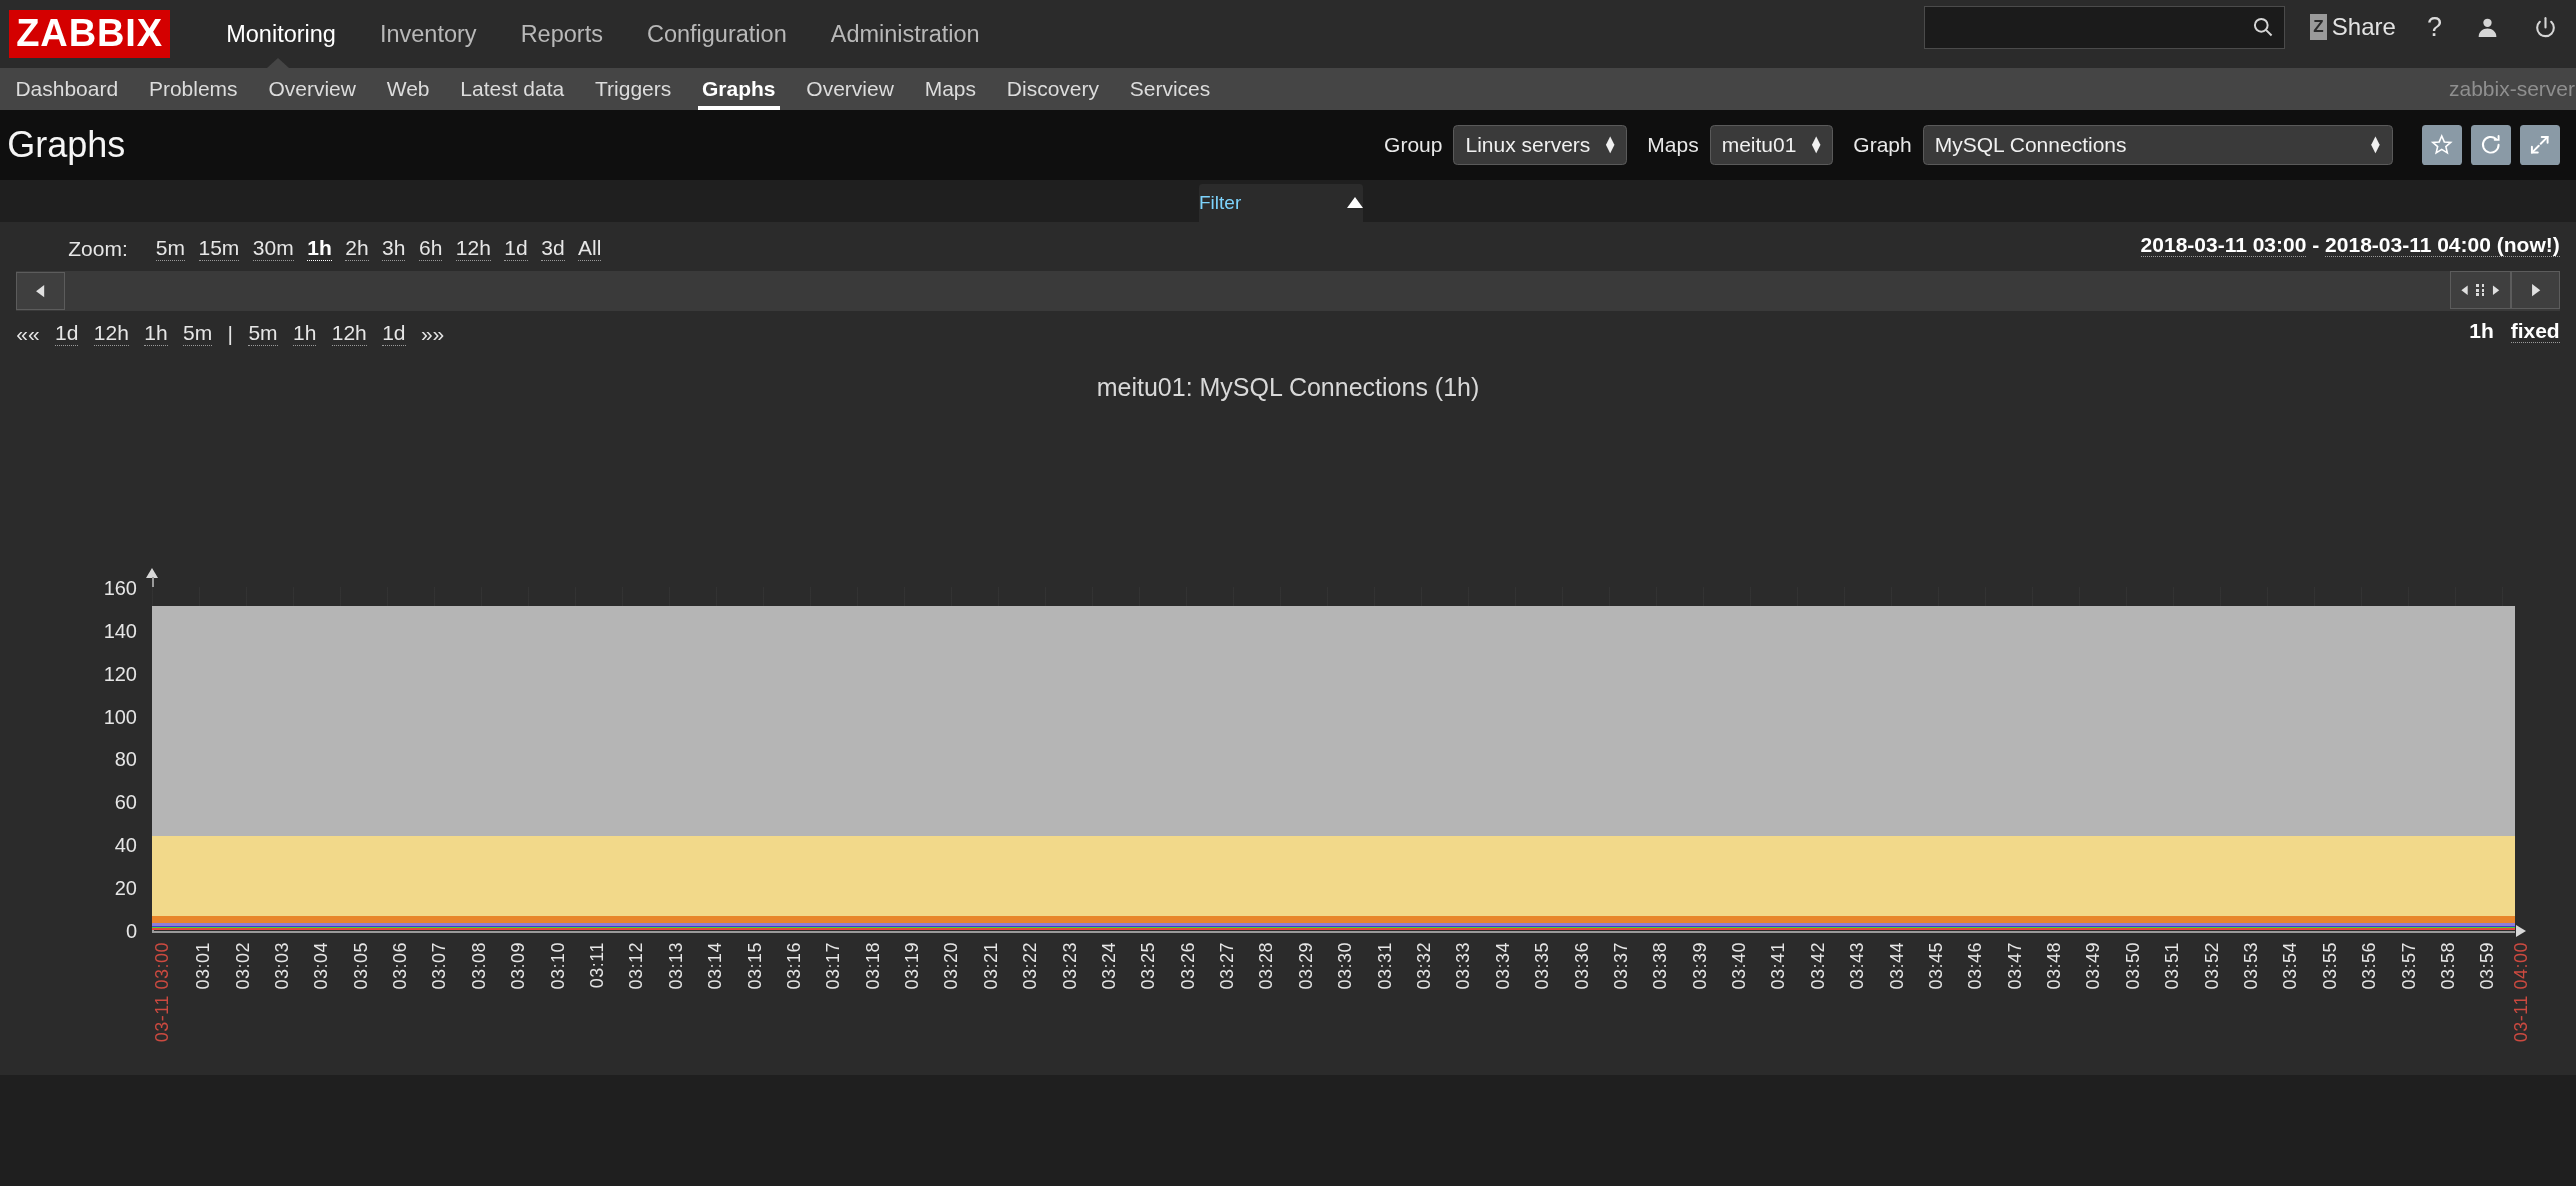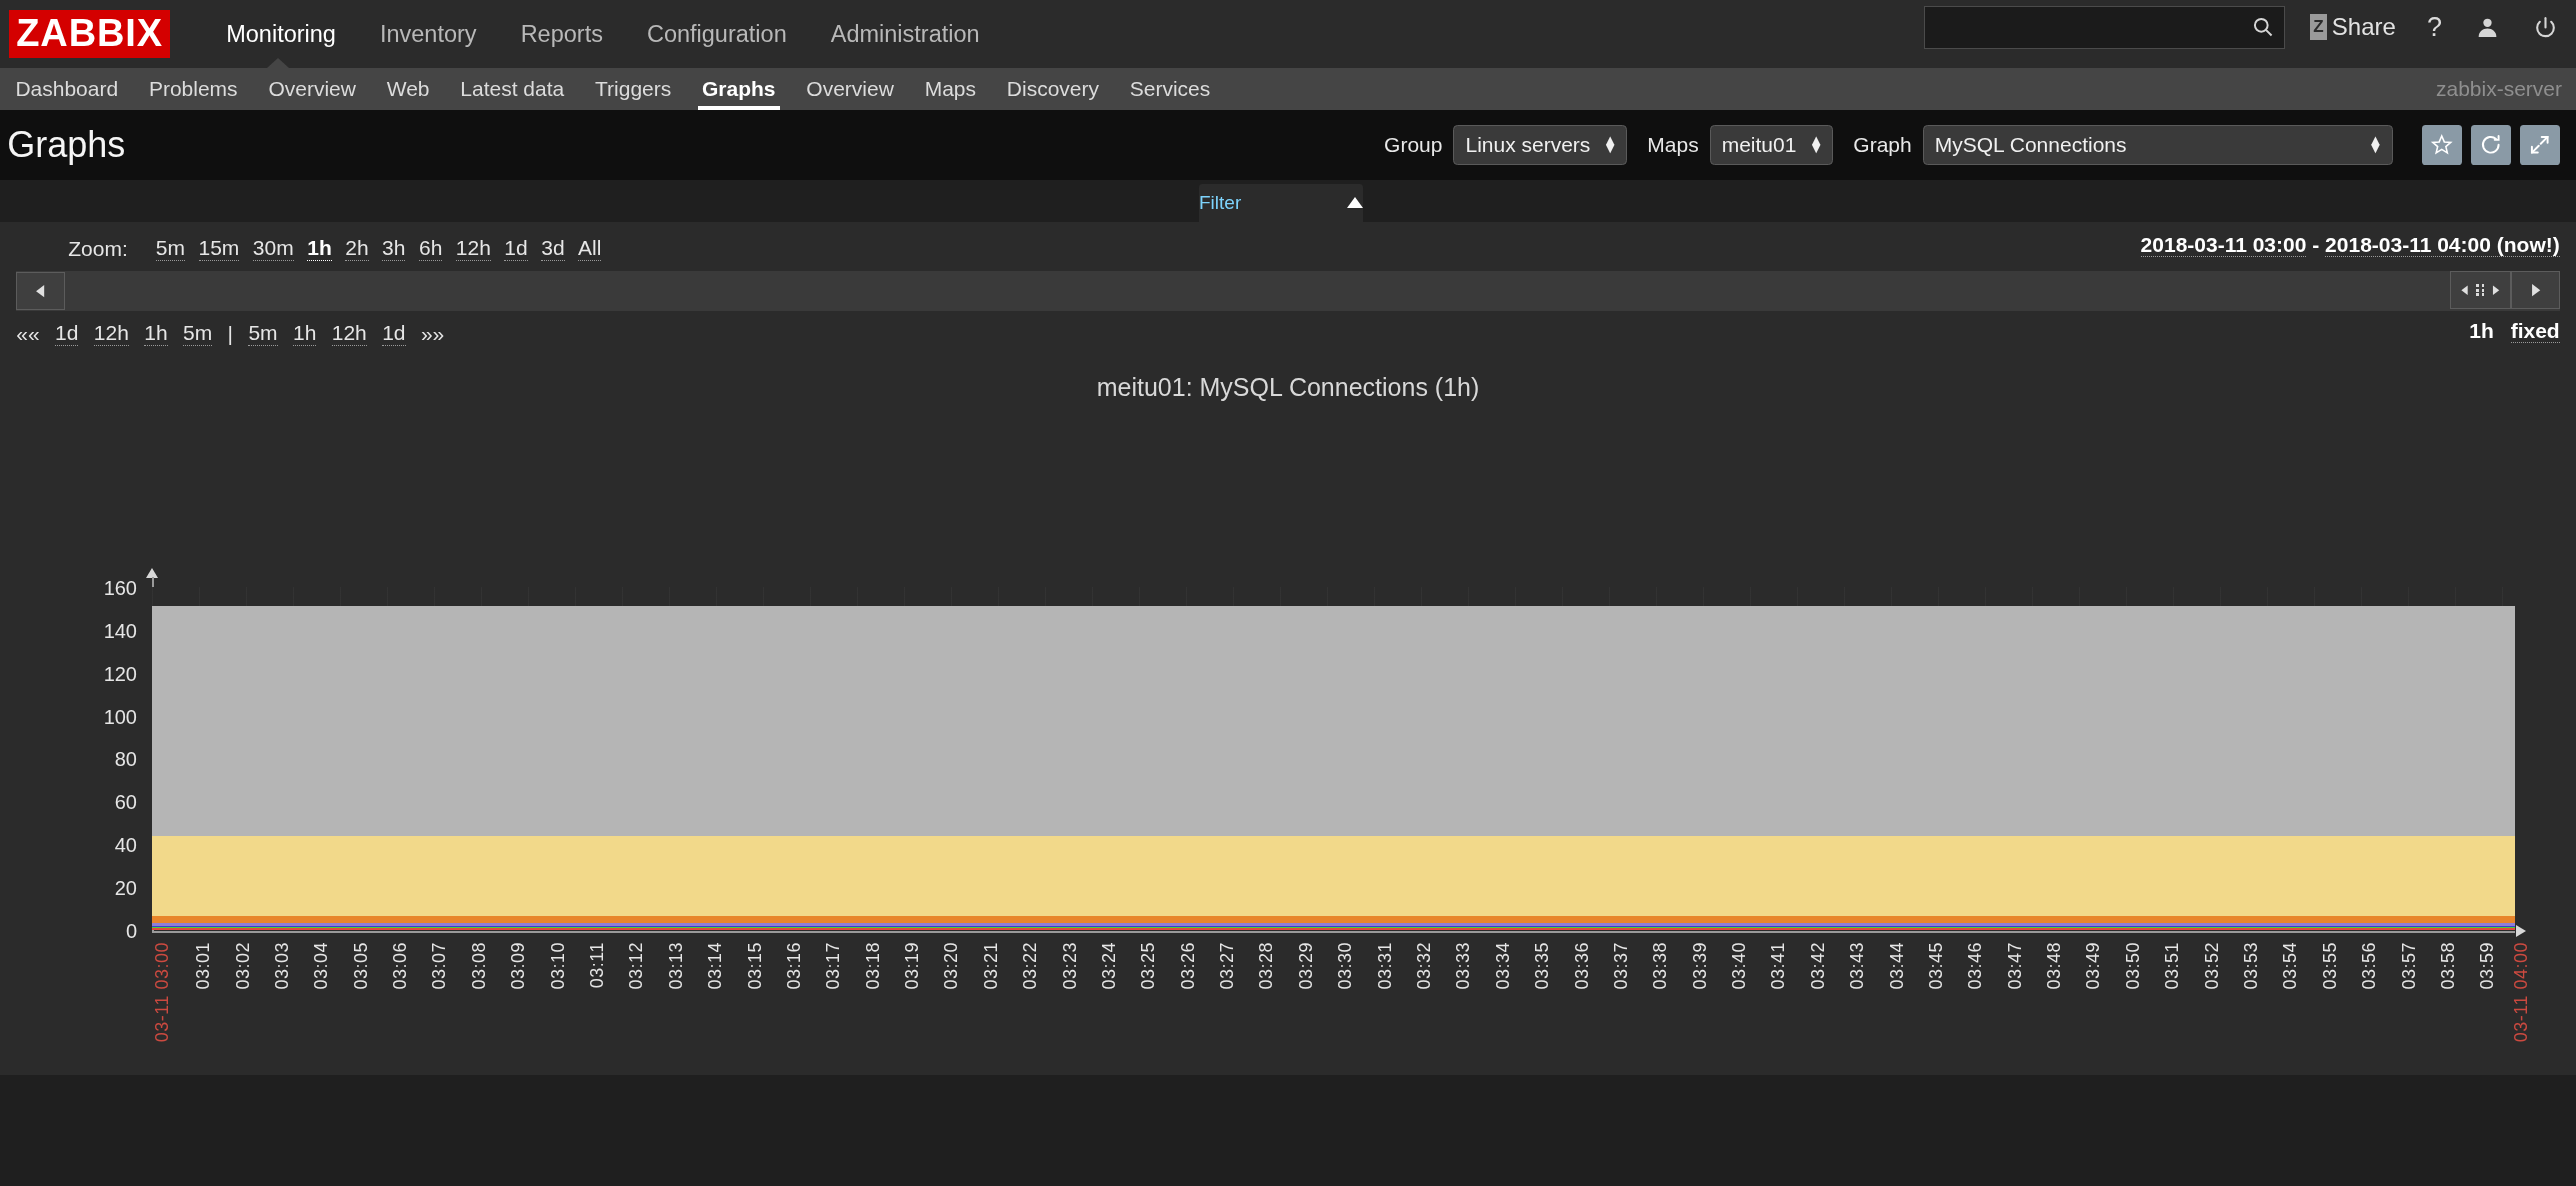--- a/index.html
+++ b/index.html
@@ -102,21 +102,21 @@
     white-space: nowrap;
   }
   .subnav a:first-child { padding-left: 7.2px; }
   .subnav a.active { color: #ffffff; font-weight: bold; }
   .subnav a.active::after {
     content: ""; position: absolute;
     left: 11px; right: 11px; bottom: 0; height: 3.6px;
     background: #ffffff;
   }
   .server-name {
-    position: absolute; right: 14px;
+    position: absolute; right: 1px;
     font-size: 21px; color: #8f8f8f;
   }
 
   
   .pagehead {
     height: 70px;
     background: #0f0f0f;
     display: flex;
     align-items: center;
     position: relative;

